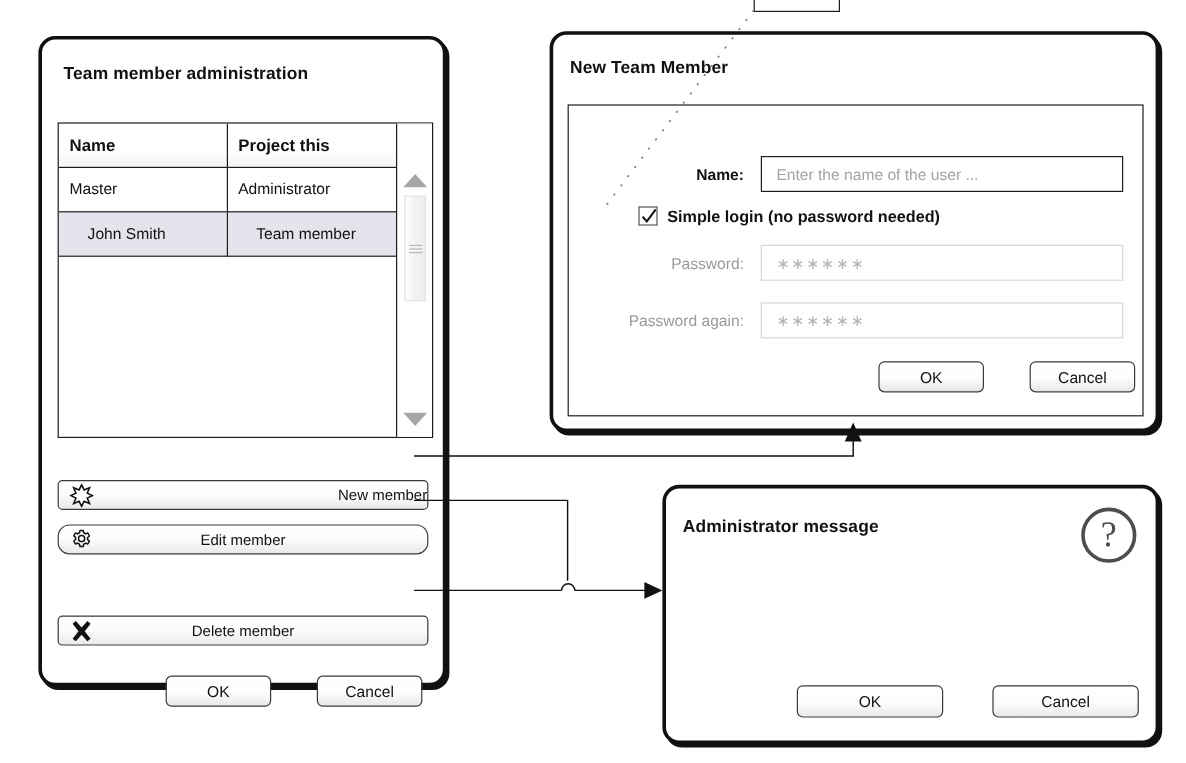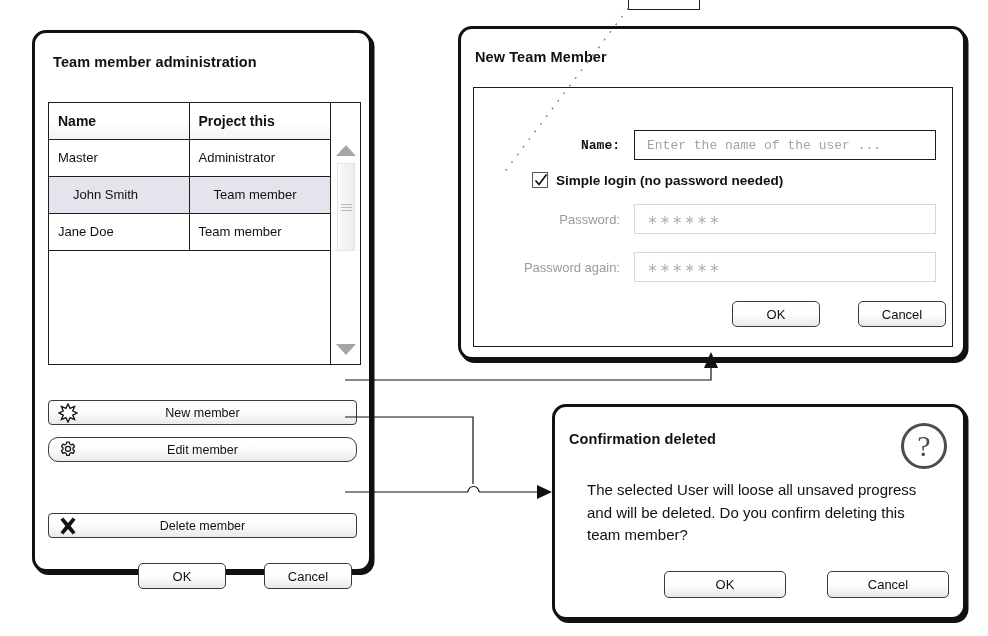--- a/index.html
+++ b/index.html
@@ -125,21 +125,21 @@
     justify-content: center;
     cursor: default;
   }
   .wide-btn .wb-icon {
     position: absolute;
     left: 8px; top: 50%;
     transform: translateY(-50%);
     width: 22px; height: 22px;
     display: flex; align-items: center; justify-content: center;
   }
-  #btn-new  { top: 367px; }
+  #btn-new  { top: 367px; justify-content: flex-end; }
   #btn-edit { top: 404px; border-radius: 10px; }
   #btn-del  { top: 480px; }
 
   
   .sm-btn {
     position: absolute;
     width: 88px; height: 26px;
     border: 1px solid #3a3a3a;
     border-radius: 5px;
     box-sizing: border-box;
@@ -165,21 +165,21 @@
     background: #fff;
   }
 
   .form-row {
     position: absolute;
     left: 0; width: 100%;
     height: 30px;
     display: flex;
     align-items: center;
   }
-  #row-name { top: 42px; font-family: Liberation Mono, monospace; }
+  #row-name { top: 42px; }
   #row-pass { top: 116px; }
   #row-pass2 { top: 164px; }
 
   .form-label {
     width: 160px;
     text-align: right;
     padding-right: 14px;
     box-sizing: border-box;
     font-size: 13px;
     font-weight: bold;
@@ -289,24 +289,20 @@
         </thead>
         <tbody>
           <tr>
             <td>Master</td>
             <td>Administrator</td>
           </tr>
           <tr class="selected">
             <td>John Smith</td>
             <td>Team member</td>
           </tr>
-          <tr>
-            <td>Jane Doe</td>
-            <td>Team member</td>
-          </tr>
         </tbody>
       </table>
 
       <div class="vscroll">
         <div class="arrow up"></div>
         <div class="thumb">
           <div class="grip">
             <i></i>
               <i></i>
               <i></i>
@@ -378,25 +374,24 @@
         <div class="field disabled">∗∗∗∗∗∗</div>
       </div>
 
       <div class="sm-btn" id="nm-ok">OK</div>
       <div class="sm-btn" id="nm-cancel">Cancel</div>
     </div>
   </div>
 
   <div class="panel" id="confirm-panel">
 
-    <div class="panel-title" id="confirm-title">Confirmation deleted</div>
+    <div class="panel-title" id="confirm-title">Administrator message</div>
 
     <div class="q-icon">?</div>
 
-    <div id="confirm-body">The selected User will loose all unsaved progress and will be deleted. Do you confirm deleting this team member?</div>
 
     <div class="sm-btn" id="cf-ok">OK</div>
     <div class="sm-btn" id="cf-cancel">Cancel</div>
   </div>
 
   <svg class="conn">
 
     <g>
       <path d="M345 380 L711 380 L711 366" fill="none" stroke="#111111" stroke-width="1.2"></path>
       <polygon points="711,352 704,368 718,368" fill="#111111"></polygon>

